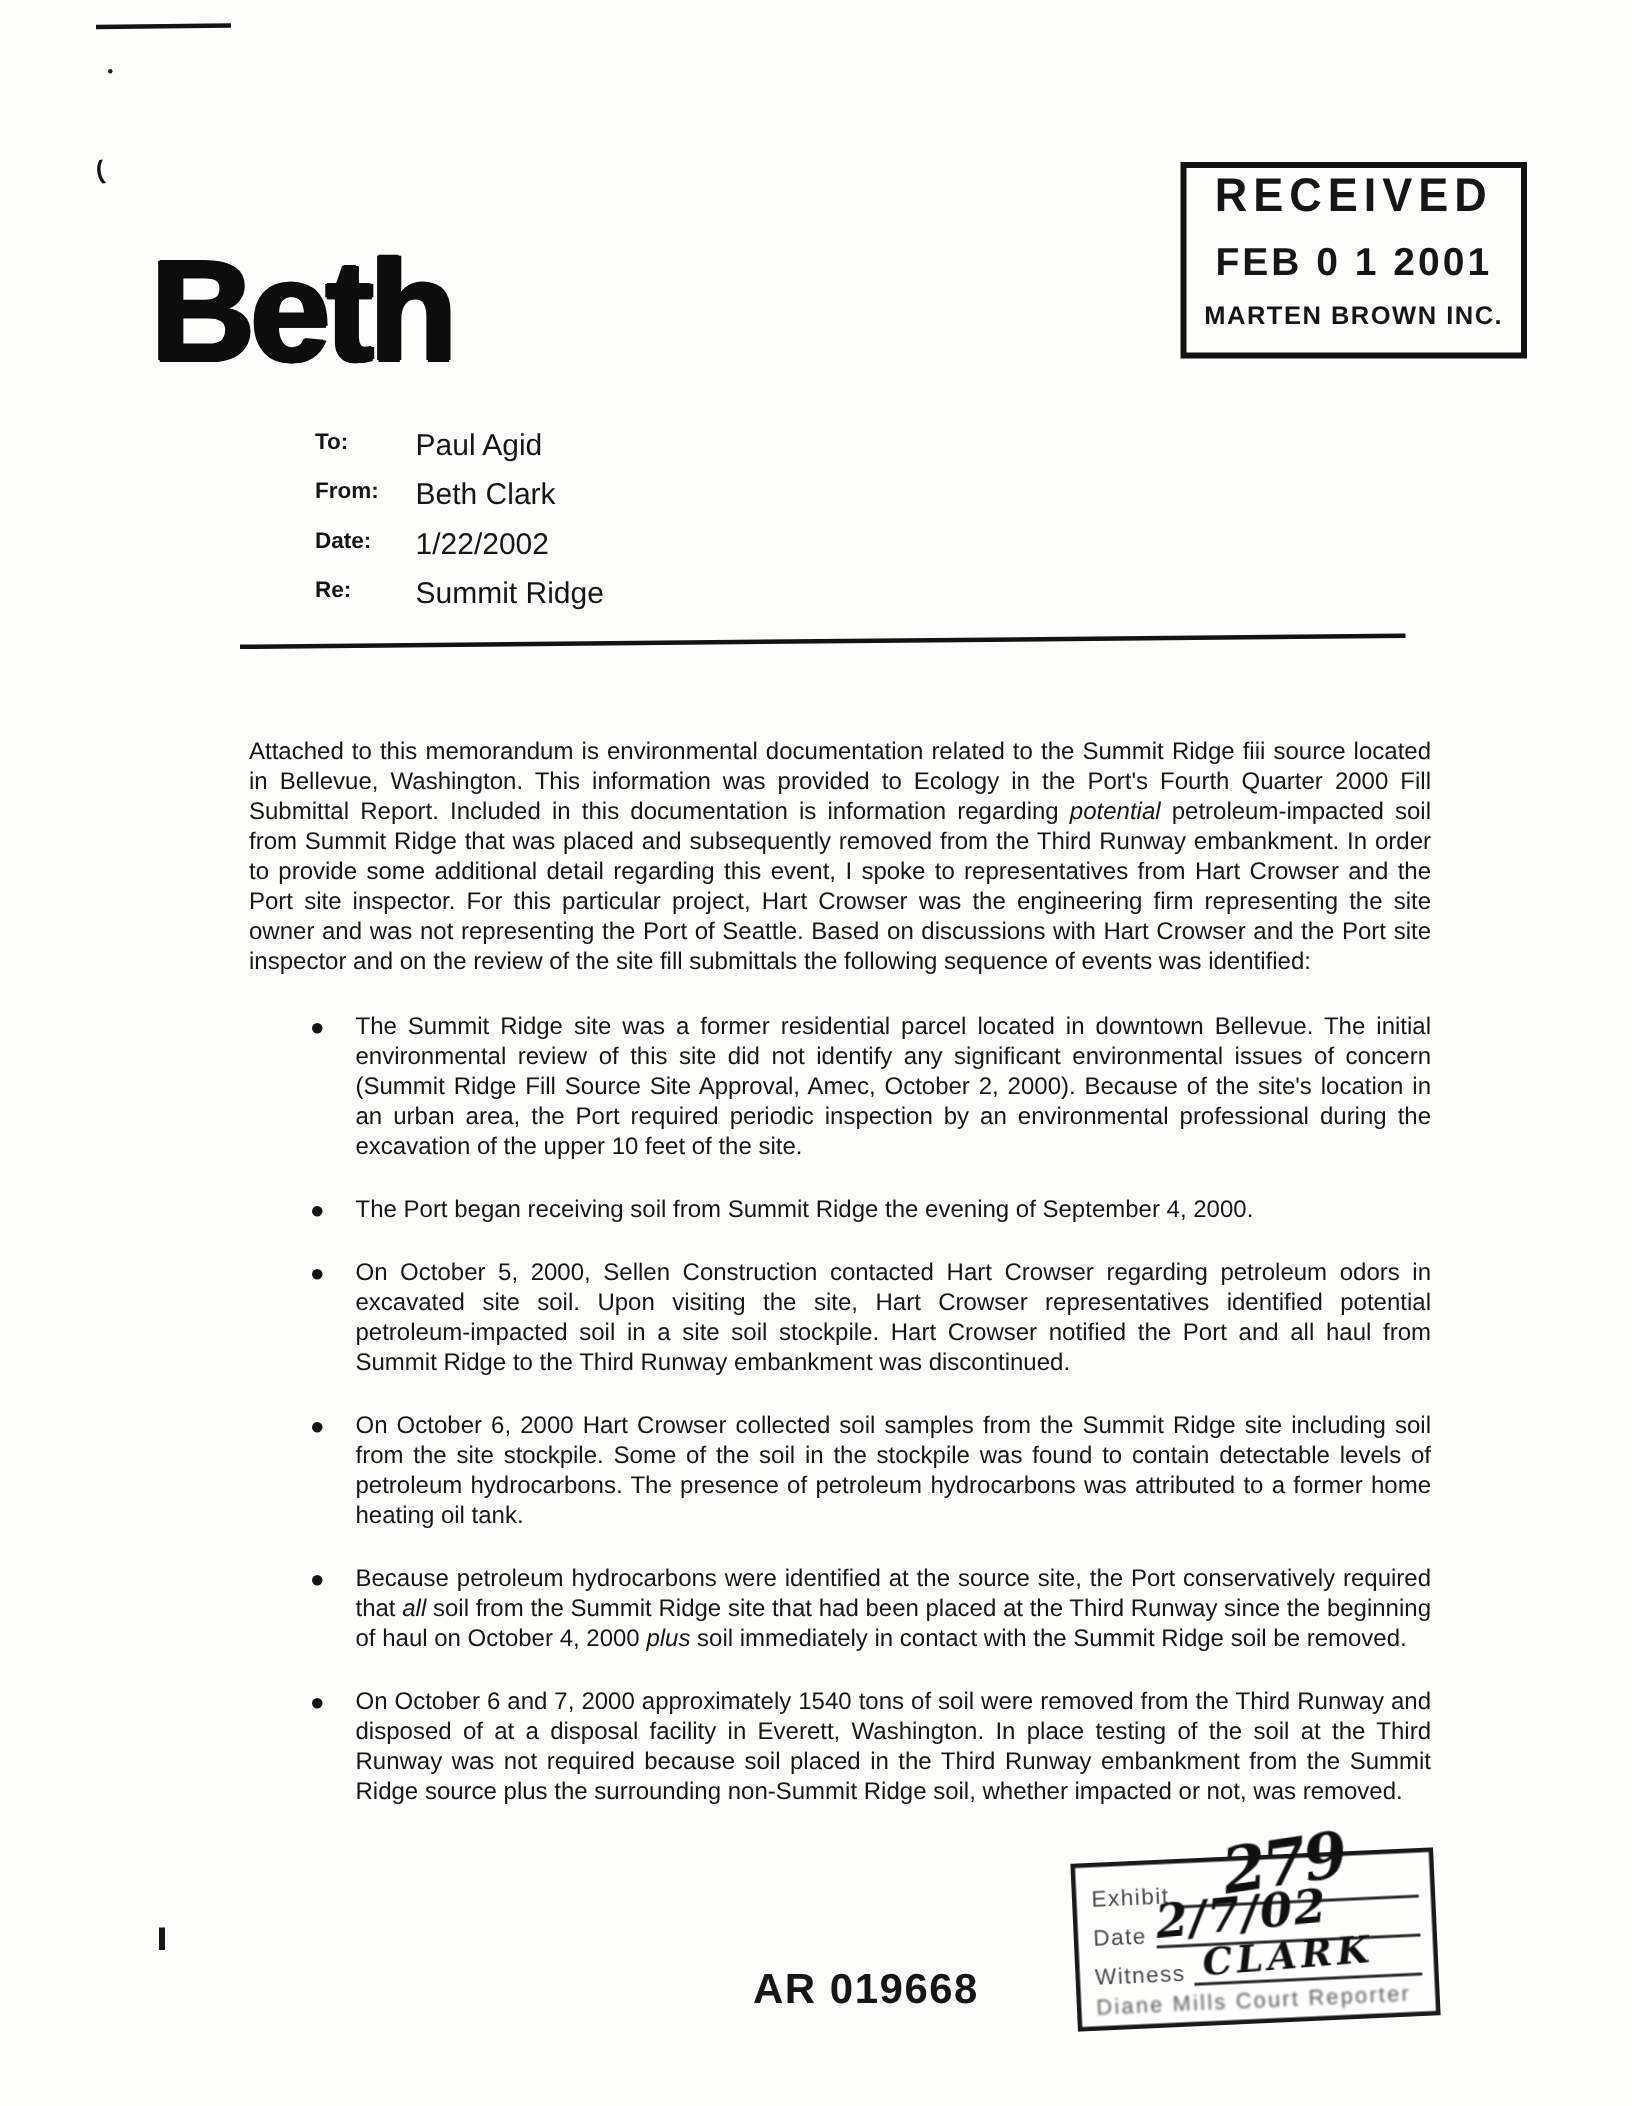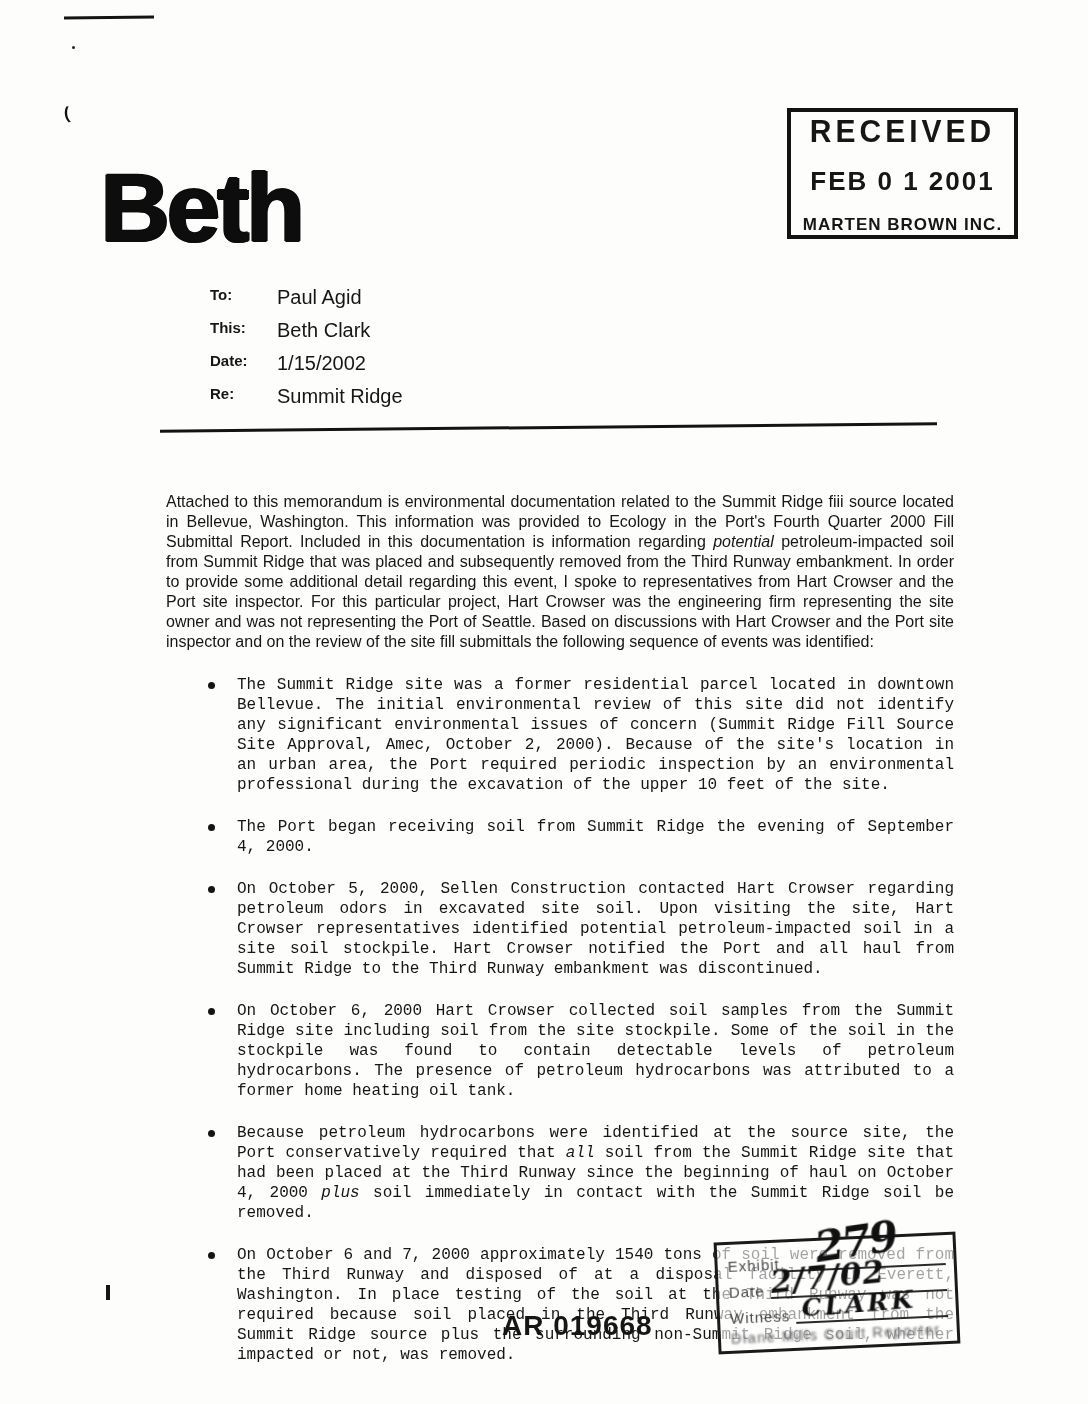--- a/index.html
+++ b/index.html
@@ -24,40 +24,40 @@
     font-size:96px; font-weight:bold; letter-spacing:-3px; line-height:1;
     color:#0d0d0d;
     text-shadow:1px 0 #0d0d0d,-1px 0 #0d0d0d,0 1px #0d0d0d,0 -1px #0d0d0d,1px 1px #0d0d0d,2px 0 #0d0d0d;
   }
 
   
   .received-stamp {
     position:absolute; left:787px; top:108px; width:231px; height:131px;
     border:4px solid #121212;
     display:flex; flex-direction:column; justify-content:space-between;
-    text-align:center; padding:2px 4px 0 4px;
+    text-align:center; padding:2px 4px 14px 4px;
     filter:blur(0.25px);
   }
   .received-stamp .r1 { font-size:30px; letter-spacing:4px; font-weight:bold; transform:scaleY(1.05); }
   .received-stamp .r2 { font-size:26px; letter-spacing:2px; font-weight:bold; }
   .received-stamp .r3 { font-size:17px; letter-spacing:1px; font-weight:bold; }
 
   
   .fields { position:absolute; left:170px; top:286px; }
   .field-row { display:flex; height:33px; align-items:flex-start;margin-left:40px; }
   .field-label { width:67px; font-size:15px; font-weight:bold; filter:blur(0.2px); }
   .field-value { font-size:20px; filter:blur(0.2px); }
 
   .divider { position:absolute; left:160px; top:426px; width:777px; height:3px; background:#131313; transform:rotate(-0.55deg); }
 
   
   .doc-body { position:absolute; left:166px; top:492px; width:788px; font-size:16px; line-height:20px; text-align:justify; filter:blur(0.2px); }
   .doc-body p { margin:0; }
   .bullet-list { list-style:none; margin-top:23px; }
-  .bullet-item { position:relative; padding-left:71px; margin-bottom:22px;font-family:Liberation Mono, monospace; }
+  .bullet-item { position:relative; padding-left:71px; margin-bottom:22px; }
   .bullet-item:last-child { margin-bottom:2px; }
   .bullet-marker { position:absolute; left:42px; top:7px; width:7px; height:7px; border-radius:50%; background:#141414; }
 
   
   .exhibit-stamp {
     position:absolute; left:716px; top:1237px; width:242px; height:112px;
     border:3px solid #1a1a1a;
     transform:rotate(-2.6deg);
     padding:4px 8px 2px 10px;
     filter:blur(0.35px);
@@ -91,26 +91,26 @@
     <div class="r2">FEB 0 1 2001</div>
     <div class="r3">MARTEN BROWN INC.</div>
   </div>
 
   <div class="fields">
     <div class="field-row">
       <div class="field-label">To:</div>
       <div class="field-value">Paul Agid</div>
     </div>
     <div class="field-row">
-      <div class="field-label">This:</div>
+      <div class="field-label">From:</div>
       <div class="field-value">Beth Clark</div>
     </div>
     <div class="field-row">
       <div class="field-label">Date:</div>
-      <div class="field-value">1/15/2002</div>
+      <div class="field-value">1/22/2002</div>
     </div>
     <div class="field-row">
       <div class="field-label">Re:</div>
       <div class="field-value">Summit Ridge</div>
     </div>
   </div>
 
   <div class="divider"></div>
 
   <div class="doc-body">

